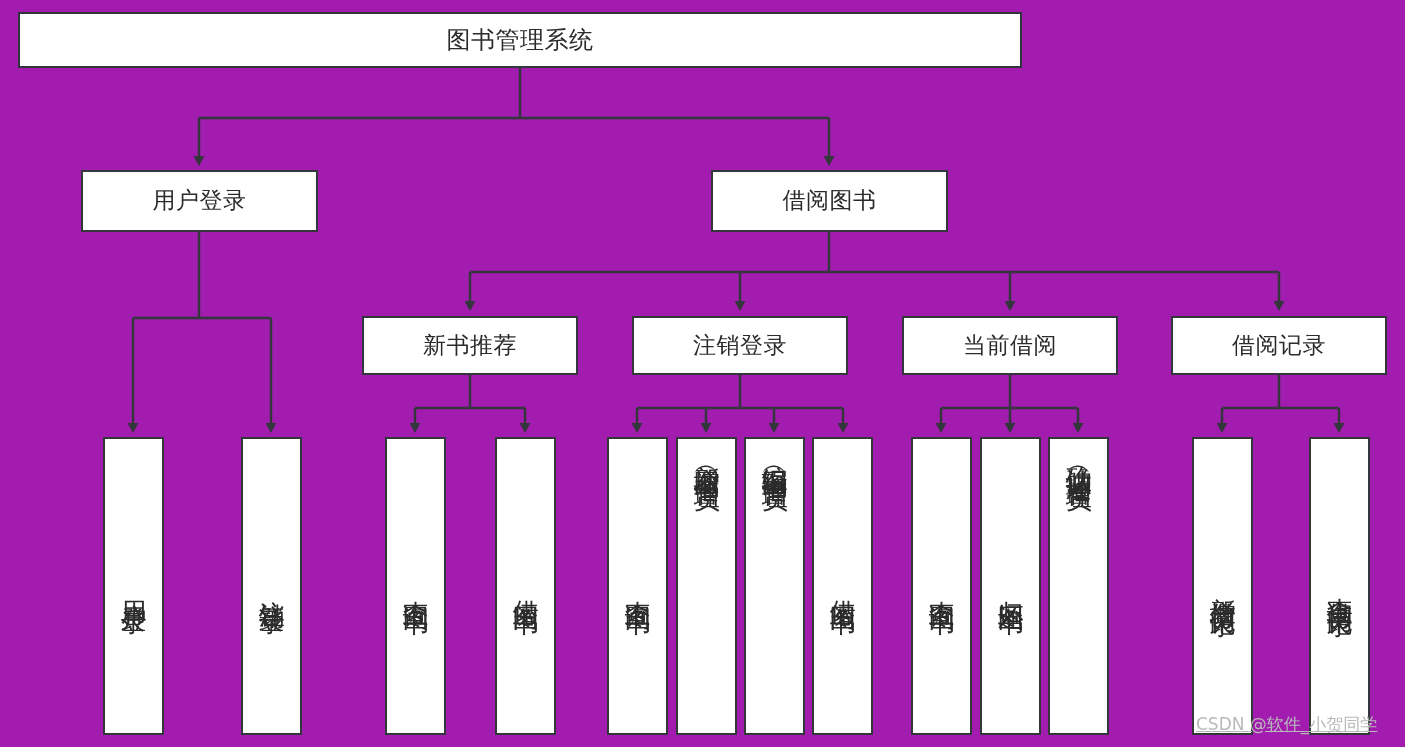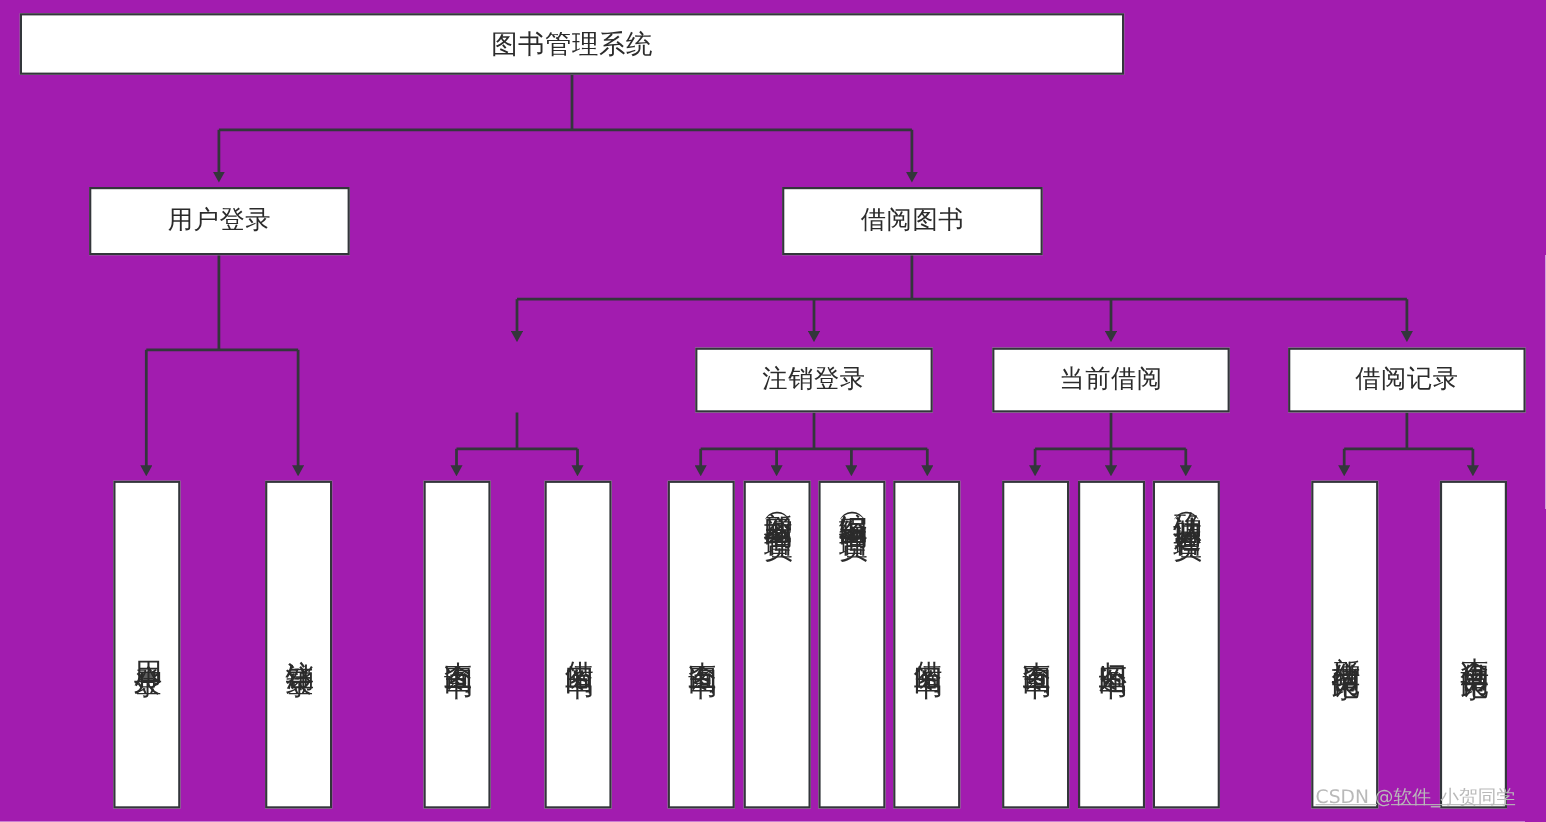--- a/index.html
+++ b/index.html
@@ -137,20 +137,23 @@
     <span class="node-label">图书管理系统</span>
   </div>
 
   <div class="node horiz" style="left:81px; top:170px; width:237px; height:62px;">
     <span class="node-label">用户登录</span>
   </div>
   <div class="node horiz" style="left:711px; top:170px; width:237px; height:62px;">
     <span class="node-label">借阅图书</span>
   </div>
 
+  <div class="node horiz" style="left:362px; top:316px; width:216px; height:59px;">
+    <span class="node-label">新书推荐</span>
+  </div>
   <div class="node horiz" style="left:632px; top:316px; width:216px; height:59px;">
     <span class="node-label">注销登录</span>
   </div>
   <div class="node horiz" style="left:902px; top:316px; width:216px; height:59px;">
     <span class="node-label">当前借阅</span>
   </div>
   <div class="node horiz" style="left:1171px; top:316px; width:216px; height:59px;">
     <span class="node-label">借阅记录</span>
   </div>
 

